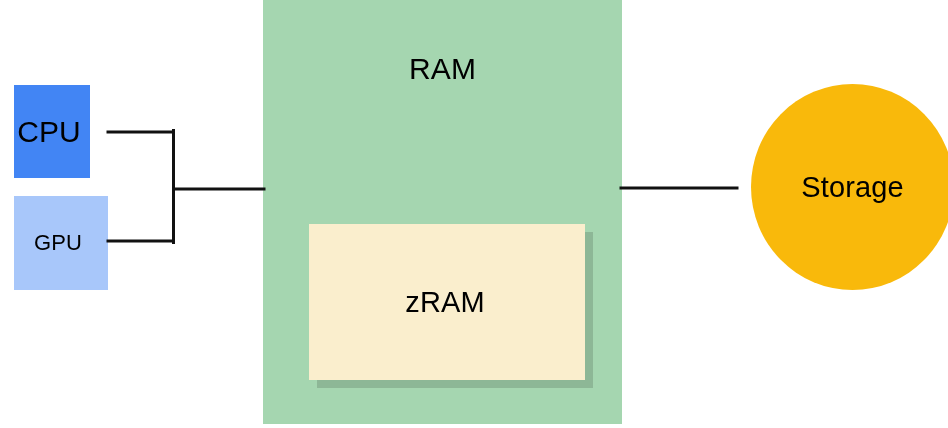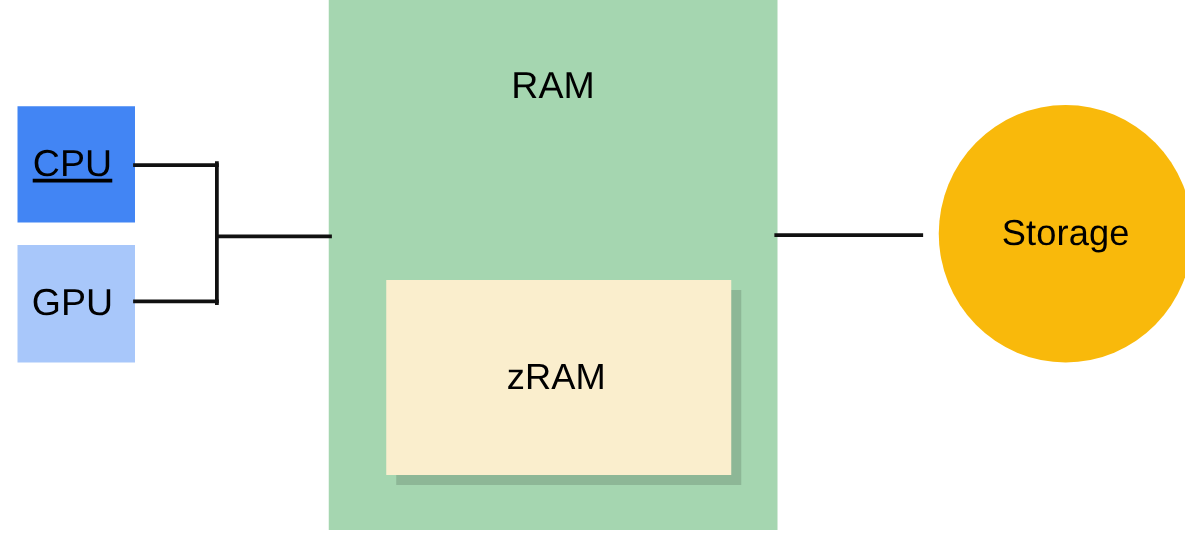--- a/index.html
+++ b/index.html
@@ -35,38 +35,37 @@
     font-weight: 400;
     line-height: 1;
     white-space: nowrap;
     letter-spacing: 0.1px;
   }
 
   
   #node-cpu {
     left: 14px;
     top: 85px;
-    width: 94px;
+    width: 76px;
     height: 93px;
-    text-decoration: underline;
   }
   #node-cpu .node-label {
     font-size: 30px;
     transform: translateX(-3px);
   }
 
   
   #node-gpu {
     left: 14px;
     top: 196px;
     width: 94px;
     height: 94px;
   }
   #node-gpu .node-label {
-    font-size: 30px;
+    font-size: 22px;
     transform: translateX(-3px);
   }
 
   
   #node-ram {
     left: 263px;
     top: 0px;
     width: 359px;
     height: 424px;
     display: block;

